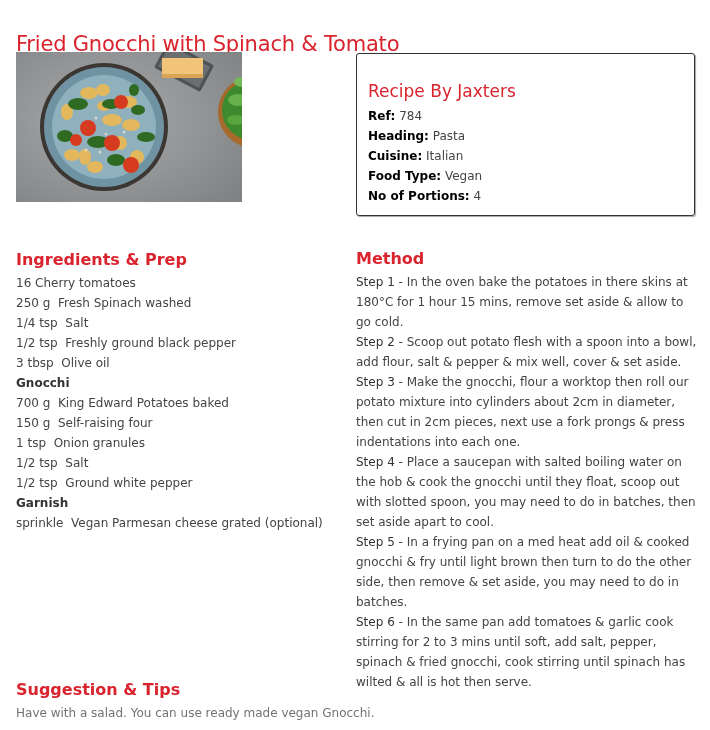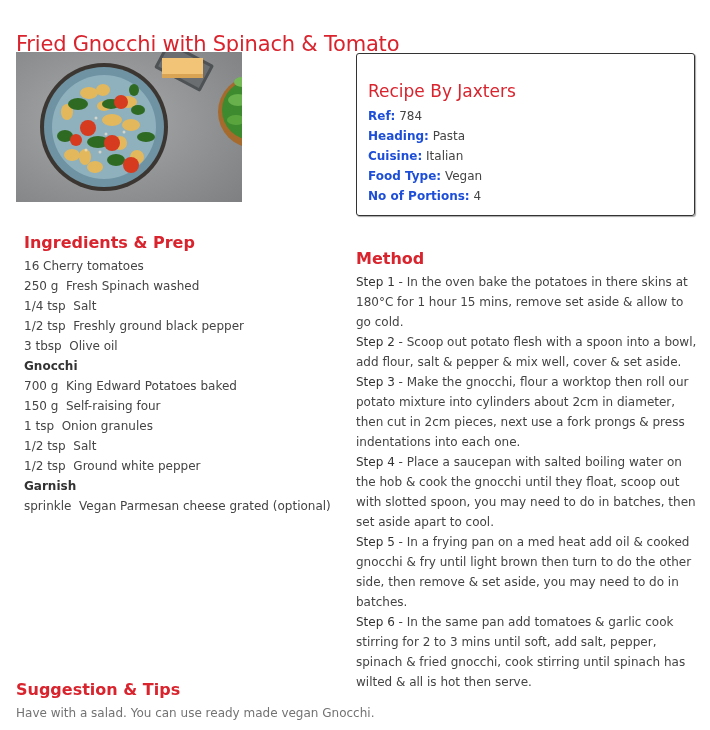--- a/index.html
+++ b/index.html
@@ -20,25 +20,25 @@
     .hero-image svg { display: block; }
 
     .info-box {
       position: absolute; left: 356px; top: 53px; width: 339px; height: 163px;
       border: 1px solid #333; border-radius: 3px;
       box-shadow: 1px 1px 1px rgba(0,0,0,0.35);
       padding: 26px 11px 0 11px;
     }
     .info-box .box-title { font-size: 17px; color: #d9232d; margin-bottom: 4px; line-height: 22px; }
     .info-row { font-size: 12px; line-height: 20px; color: #444; }
-    .info-row b { color: #1d4ed8; font-weight: bold; }
+    .info-row b { color: #000000; font-weight: bold; }
 
     .section-heading { font-size: 16px; color: #d9232d; line-height: 20px; margin-bottom: 3px; }
 
-    .ingredients { position: absolute; left: 16px; top: 233px; width: 320px; margin-left: 8px; }
+    .ingredients { position: absolute; left: 16px; top: 250px; width: 320px; }
     .ingredients .line { font-size: 12px; line-height: 20px; color: #444; white-space: pre; }
     .ingredients .subhead { font-weight: bold; color: #333; }
 
     .method { position: absolute; left: 356px; top: 249px; width: 345px; }
     .method .step { font-size: 12px; line-height: 20px; color: #444; }
     .method .step b { color: #333; font-weight: normal; }
 
     .tips { position: absolute; left: 16px; top: 680px; width: 680px; }
     .tips .tip-text { font-size: 12px; line-height: 20px; color: #737373; }
   </style>

